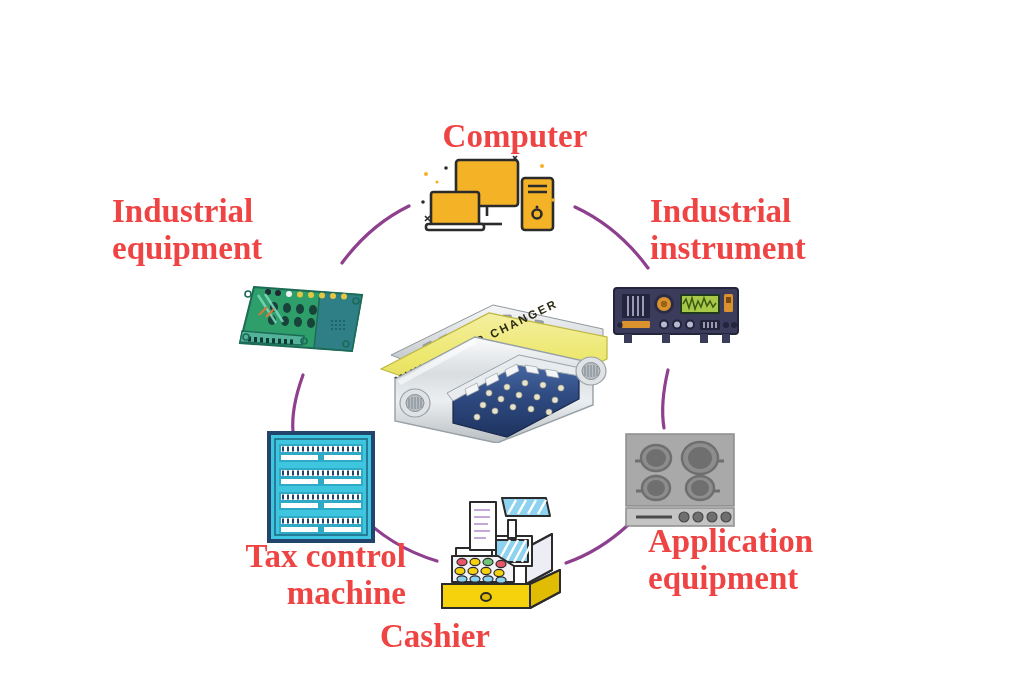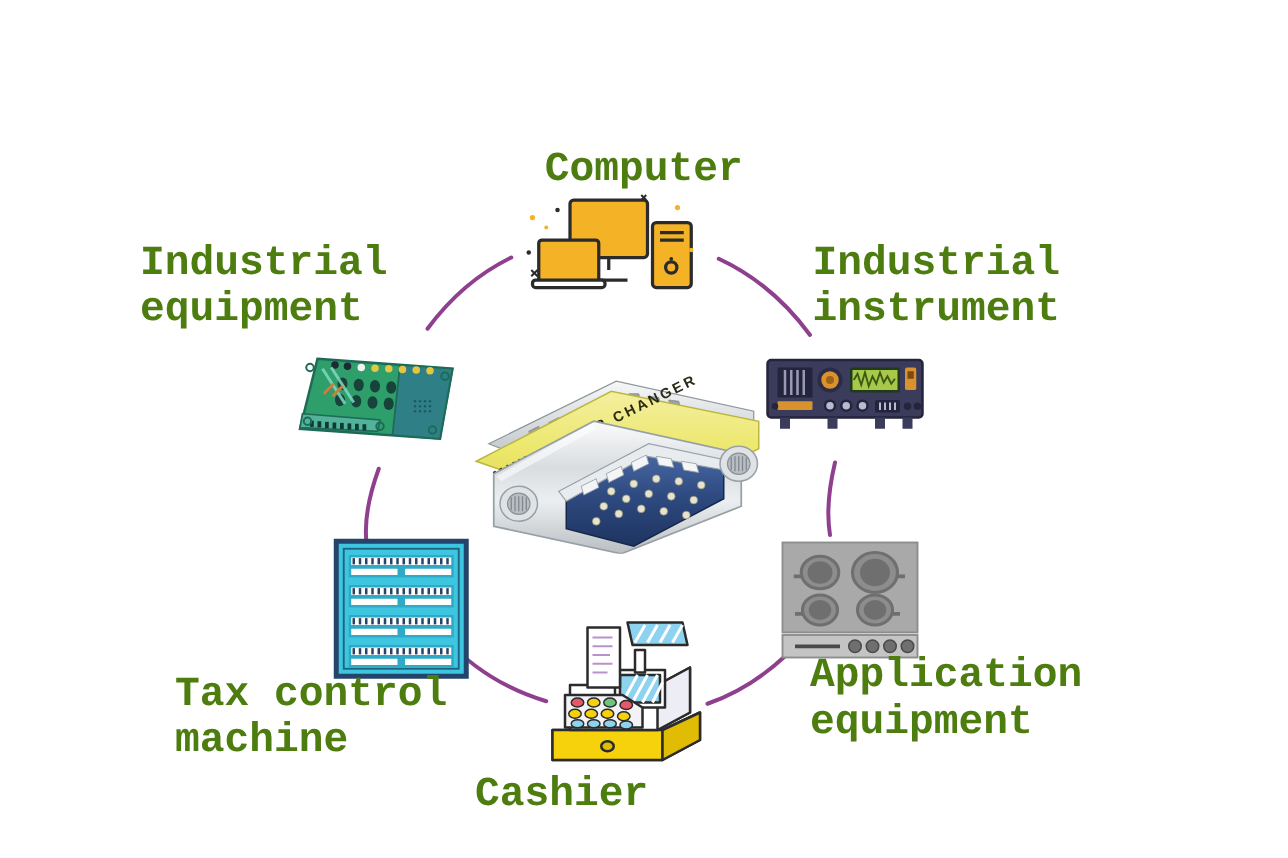--- a/index.html
+++ b/index.html
@@ -34,33 +34,33 @@
     font-size: 66px;
     line-height: 1.08;
     letter-spacing: 0.5px;
     color: #3b45bd;
     user-select: none;
   }
 
   
   .label {
     position: absolute;
-    font-family: Liberation Mono, monospace;
+    font-family: Liberation Serif, serif;
     font-weight: bold;
     font-size: 33px;
     line-height: 1.12;
-    color: #4d7c0f;
+    color: #ef4444;
     white-space: pre-line;
     user-select: none;
   }
   .label.lbl-computer   { left: 380px; top: 118px; width: 270px; text-align: center; }
   .label.lbl-indequip   { left: 112px; top: 193px; width: 250px; text-align: left;  }
   .label.lbl-indinstr   { left: 650px; top: 193px; width: 270px; text-align: left;  }
   .label.lbl-autoequip  { left: 648px; top: 523px; width: 280px; text-align: left;  }
-  .label.lbl-tax        { left: 140px; top: 538px; width: 250px; text-align: left;}
+  .label.lbl-tax        { left: 156px; top: 538px; width: 250px; text-align: right;}
   .label.lbl-cashier    { left: 380px; top: 618px; width: 230px; text-align: left;}
 
   
   .ring {
     position: absolute;
     left: 0; top: 0;
     width: 1030px; height: 686px;
     pointer-events: none;
   }
 

